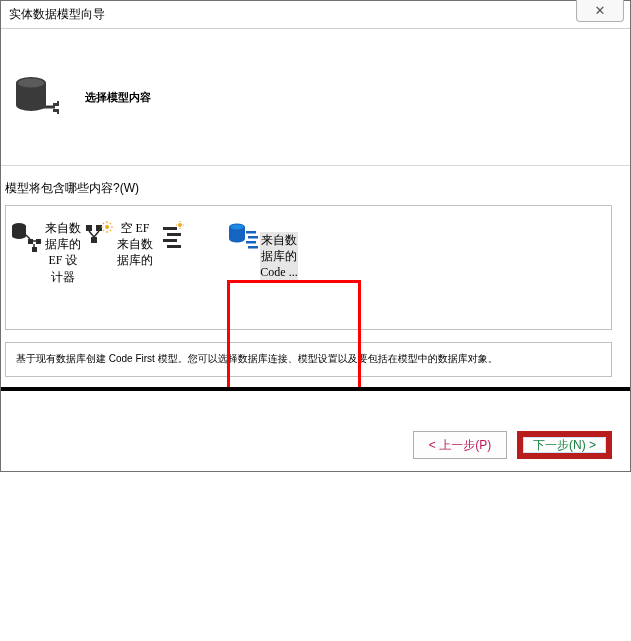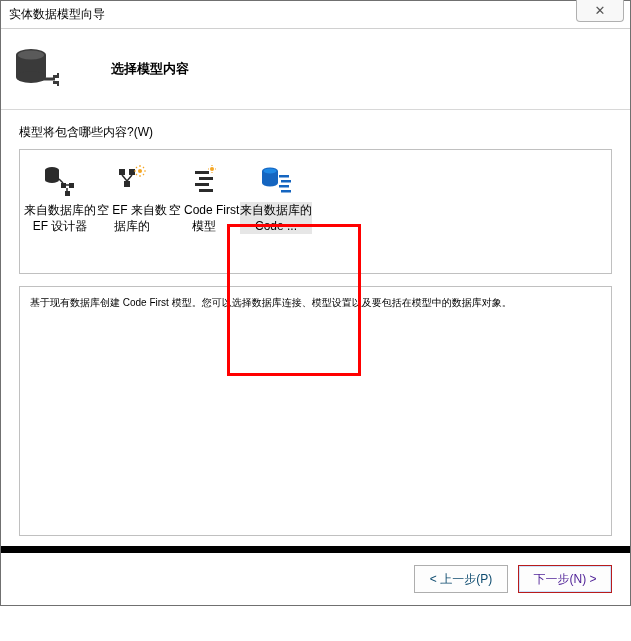--- a/index.html
+++ b/index.html
@@ -5,26 +5,27 @@
   * { box-sizing: border-box; }
   body {
     margin: 0;
     font-family: "Microsoft YaHei", "Segoe UI", Tahoma, sans-serif;
     font-size: 12px;
     background: #fff;
     color: #000;
   }
   .window {
     width: 631px;
-    height: 606px;
+    height: 472px;
     border: 1px solid #707070;
     display: flex;
     flex-direction: column;
     background: #fff;
     position: relative;
+    gap: 28px;
   }
   .titlebar {
     height: 28px;
     background: #fff;
     border-bottom: 1px solid #d0d0d0;
     display: flex;
     align-items: center;
     padding: 0 8px;
     position: relative;
   }
@@ -49,30 +50,29 @@
     cursor: pointer;
   }
   .header {
     display: flex;
     align-items: center;
     padding: 16px 20px 16px 12px;
     gap: 20px;
   }
   .header-icon svg { display: block; }
   .header-title {
-    font-size: 13px;
+    font-size: 11px;
     font-weight: bold;
-    margin-left: 26px;
   }
   .content {
     flex: 1;
     border-top: 1px solid #d8d8d8;
-    border-bottom: 7px solid #000000;
-    background: #fff;
-    padding: 14px 18px 10px 18px;
+    border-bottom: 4px solid #000000;
+    background: #fff;
+    padding: 14px 18px 10px 4px;
     display: flex;
     flex-direction: column;
     position: relative;
     overflow: hidden;
   }
   .section-label {
     font-size: 12px;
     margin-bottom: 8px;
   }
   .options-box {
@@ -80,41 +80,43 @@
     height: 125px;
     background: #fff;
     display: flex;
     align-items: flex-start;
     padding: 12px 4px;
     gap: 0;
   }
   .option {
     width: 72px;
     display: flex;
-    flex-direction: column;
-    align-items: center;
+    flex-direction: row;
+    align-items: flex-start;
     text-align: center;
     cursor: pointer;
     padding: 2px 0;
+    font-family: Liberation Serif, serif;
   }
   .option-icon {
     width: 36px;
     height: 34px;
     display: flex;
     align-items: center;
     justify-content: center;
     margin-bottom: 4px;
   }
   .option-label {
     font-size: 12px;
     line-height: 1.35;
     word-break: break-word;
   }
   .option.selected .option-label {
     background: #e6e6e6;
+    margin-top: 12px;
   }
   .description-box {
     margin-top: 12px;
     border: 1px solid #c0c0c0;
     flex: 1;
     background: #fff;
     padding: 8px 10px;
     font-size: 10px;
     line-height: 1.6;
     overflow: auto;
@@ -139,27 +141,27 @@
     border: 1px solid #aeaeae;
     background: #fdfdfd;
     font-size: 12px;
     display: flex;
     align-items: center;
     justify-content: center;
     cursor: pointer;
     padding: 0 10px;
   }
   .btn.disabled {
-    color: #0c4a6e;
+    color: #be185d;
     cursor: default;
   }
   .btn.primary {
-    border: 1px solid #b91c1c;
+    border: 6px solid #b91c1c;
     box-shadow: inset 0 0 0 1px rgba(51,153,255,0.25);
-    color: #4c1d95;
+    color: #15803d;
   }
 </style>
 </head>
 <body>
 
 <div class="window">
 
   <div class="titlebar">
     <span class="titlebar-text">实体数据模型向导</span>
     <div class="close-btn">
@@ -222,21 +224,20 @@
         <div class="option-icon">
           <svg width="34" height="32" viewBox="0 0 34 32">
             <rect x="8" y="6" width="14" height="3" fill="#2b2b2b"></rect>
             <rect x="12" y="12" width="14" height="3" fill="#2b2b2b"></rect>
             <rect x="8" y="18" width="14" height="3" fill="#2b2b2b"></rect>
             <rect x="12" y="24" width="14" height="3" fill="#2b2b2b"></rect>
             <circle cx="25" cy="4" r="2" fill="#f5a623"></circle>
             <path d="M 25 0 L 25 1 M 25 7 L 25 8 M 22 4 L 21 4 M 28 4 L 29 4" stroke="#f5a623" stroke-width="1.2"></path>
           </svg>
         </div>
-        <div class="option-label">空 Code First 模型</div>
       </div>
 
       <div class="option selected">
         <div class="option-icon">
           <svg width="34" height="32" viewBox="0 0 34 32">
             <ellipse cx="11" cy="6" rx="8" ry="3.5" fill="#1565c0"></ellipse>
             <rect x="3" y="6" width="16" height="12" fill="#1565c0"></rect>
             <ellipse cx="11" cy="18" rx="8" ry="3.5" fill="#1565c0"></ellipse>
             <ellipse cx="11" cy="6" rx="6.5" ry="2.5" fill="#1e88e5"></ellipse>
             <rect x="20" y="10" width="10" height="2.5" fill="#1565c0"></rect>

